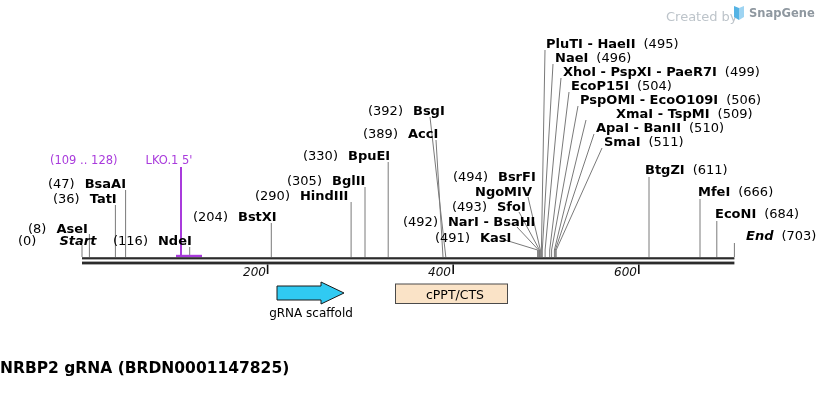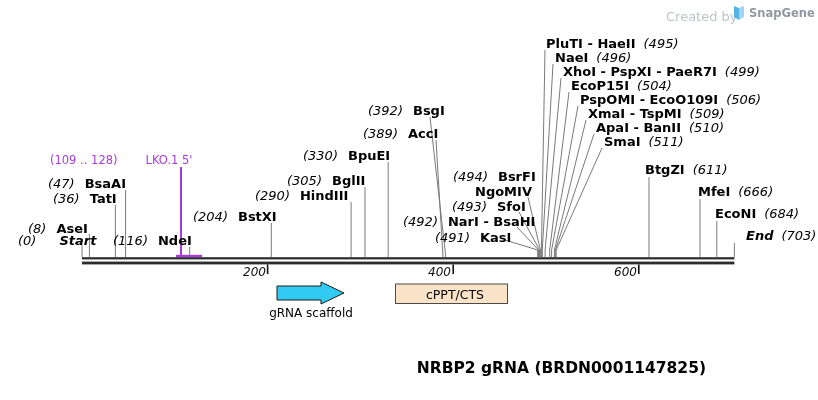--- a/index.html
+++ b/index.html
@@ -5,39 +5,39 @@
   html,body { margin:0; padding:0; background:#fff; }
   #stage {
     position:relative; width:818px; height:400px; background:#ffffff;
     font-family:"DejaVu Sans","Liberation Sans",sans-serif; overflow:hidden;
   }
   #map-svg { position:absolute; left:0; top:0; }
   .site {
     position:absolute; white-space:nowrap; font-size:13px; color:#000;
     display:flex; align-items:baseline;
   }
-  .site .pos  { font-weight:normal; color:#000;font-style:italic; }
+  .site .pos  { font-weight:normal; color:#000; }
   .site .name { font-weight:bold;  color:#000; }
   .site.pos-first .pos  { margin-right:10px; }
   .site.name-first .name{ margin-right:8px; }
   .site .italic { font-style:italic;padding-left:13px; }
   .primer-label {
     position:absolute; left:50px; top:153px; font-size:11.5px; color:#a93bdc;
     white-space:nowrap; display:flex;gap:16px;
   }
   .primer-label .p-coords { margin-right:12px; }
   .ruler-num {
     position:absolute; width:80px; text-align:right; font-size:12px;
     color:#111; top:265px;font-style:italic;
   }
   .feature-label { position:absolute; font-size:12px; color:#000; white-space:nowrap; }
   #grna-label { left:267px; top:306px; width:88px; text-align:center; }
   #cppt-label { left:396px; top:287px; width:118px; text-align:center; font-size:12.5px; }
   #doc-title {
-    position:absolute; left:0; top:359px; width:706px; text-align:right;
+    position:absolute; left:0; top:359px; width:706px; text-align:left;
     font-size:15.5px; font-weight:bold; color:#000;
   }
   #doc-length {
     position:absolute; left:0; top:378px; width:818px; text-align:center;
     font-size:12px; color:#222;
   }
   #created-by { position:absolute; left:658px; top:9px; font-size:13px; color:#bdc4ca;margin-left:8px; }
   #snapgene-word { position:absolute; left:749px; top:6px; font-size:11.5px; font-weight:600; color:#8f98a0; }
   #snapgene-logo { position:absolute; left:732px; top:5px; }
 </style>
@@ -184,21 +184,21 @@
     <span class="pos">(499)</span>
   </div>
   <div class="site name-first" style="left:571px;top:78px">
     <span class="name">EcoP15I</span>
     <span class="pos">(504)</span>
   </div>
   <div class="site name-first" style="left:580px;top:92px">
     <span class="name">PspOMI - EcoO109I</span>
     <span class="pos">(506)</span>
   </div>
-  <div class="site name-first" style="left:588px;top:106px">
+  <div class="site name-first" style="left:616px;top:106px">
     <span class="name">XmaI - TspMI</span>
     <span class="pos">(509)</span>
   </div>
   <div class="site name-first" style="left:596px;top:120px">
     <span class="name">ApaI - BanII</span>
     <span class="pos">(510)</span>
   </div>
   <div class="site name-first" style="left:604px;top:134px">
     <span class="name">SmaI</span>
     <span class="pos">(511)</span>

